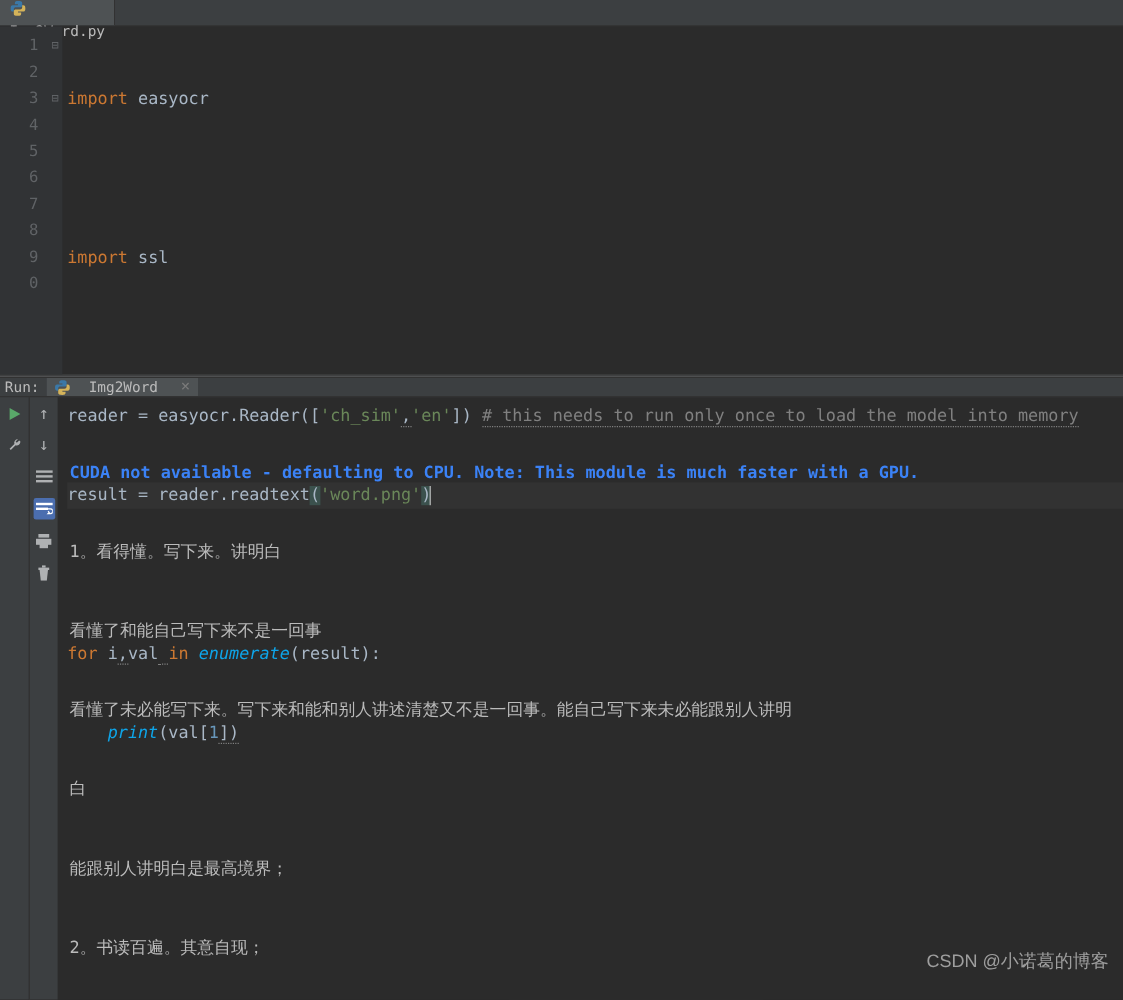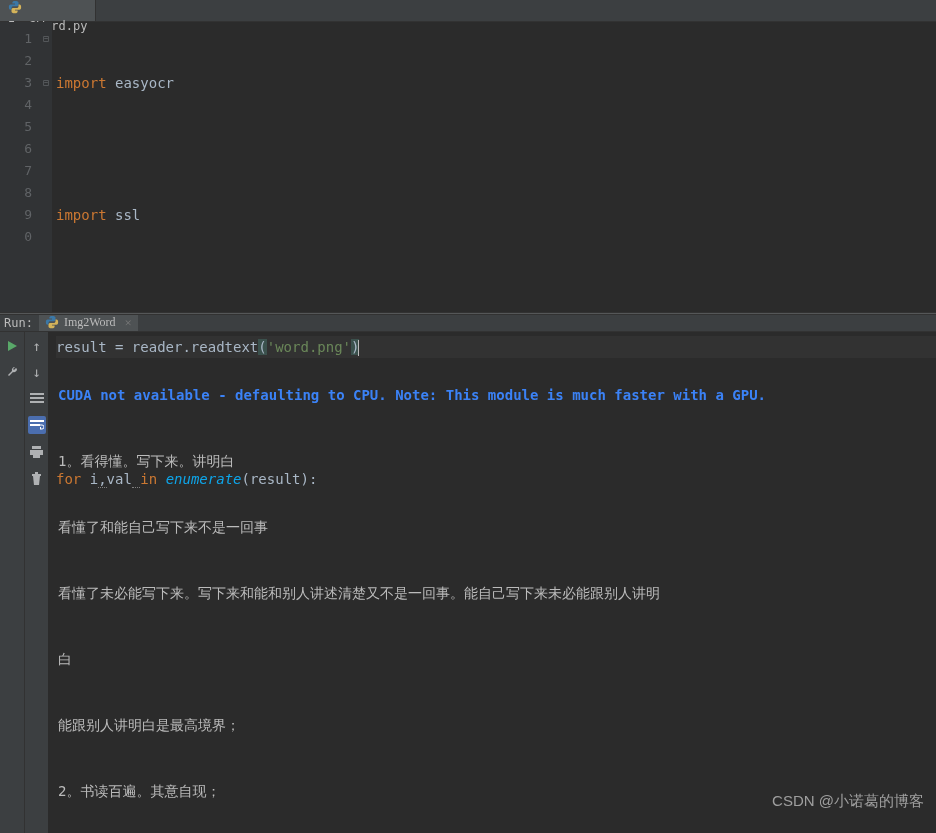--- a/index.html
+++ b/index.html
@@ -124,26 +124,25 @@
       display: flex;
       align-items: center;
       font-size: 12px;
       color: #bbbbbb;
       gap: 6px;
       padding-left: 4px;
       border-bottom: 1px solid #323232;
     }
     .run-tab {
       display: flex;
-      align-items: flex-start;
-      gap: 5px;
+      align-items: flex-end;
+      gap: 15px;
       padding: 0 6px;
       height: 100%;
       background: #4e5254;
-      font-family: Liberation Serif, serif;
     }
     .run-body {
       display: flex;
       flex: 1;
     }
     .run-toolbar {
       width: 24px;
       background: #3c3f41;
       display: flex;
       flex-direction: column;
@@ -223,23 +222,25 @@
   <div class="fold-gutter">
     <span class="fold-mark">⊟</span>
     <span class="fold-mark"></span>
     <span class="fold-mark">⊟</span>
   </div>
   <div class="code-area">
     <div class="code-line"><span class="kw">import</span> <span>easyocr</span></div>
     <div class="code-line"></div>
     <div class="code-line"><span class="kw">import</span> <span>ssl</span></div>
     <div class="code-line"></div>
+    <div class="code-line"><span>reader = easyocr.Reader([</span><span class="str">'ch_sim'</span><span class="underline-warn">,</span><span class="str">'en'</span><span>]) </span><span class="cmt underline-warn"># this needs to run only once to load the model into memory</span></div>
     <div class="code-line hl"><span>result = reader.readtext</span><span class="selparen">(</span><span class="str">'word.png'</span><span class="selparen">)</span><span class="caret-mark"></span></div>
     <div class="code-line"></div>
     <div class="code-line"><span class="kw">for</span><span> i</span><span class="underline-warn">,</span><span>val</span><span class="underline-warn"> </span><span class="kw">in</span><span> </span><span class="builtin">enumerate</span><span>(result):</span></div>
+    <div class="code-line"><span>    </span><span class="builtin">print</span><span>(val[</span><span class="num">1</span><span class="underline-warn">])</span></div>
   </div>
 </div>
 
 <div class="splitter"></div>
 
 <div class="run-panel">
   <div class="run-header">
     <span>Run:</span>
     <div class="run-tab">
       <span class="python-icon">

